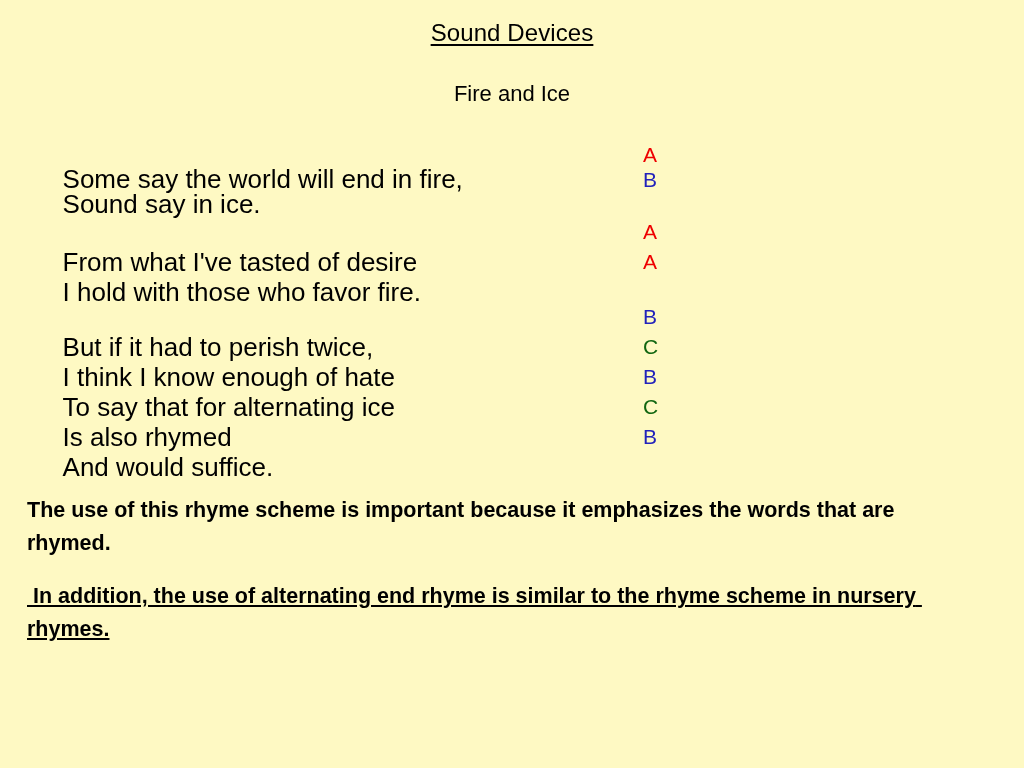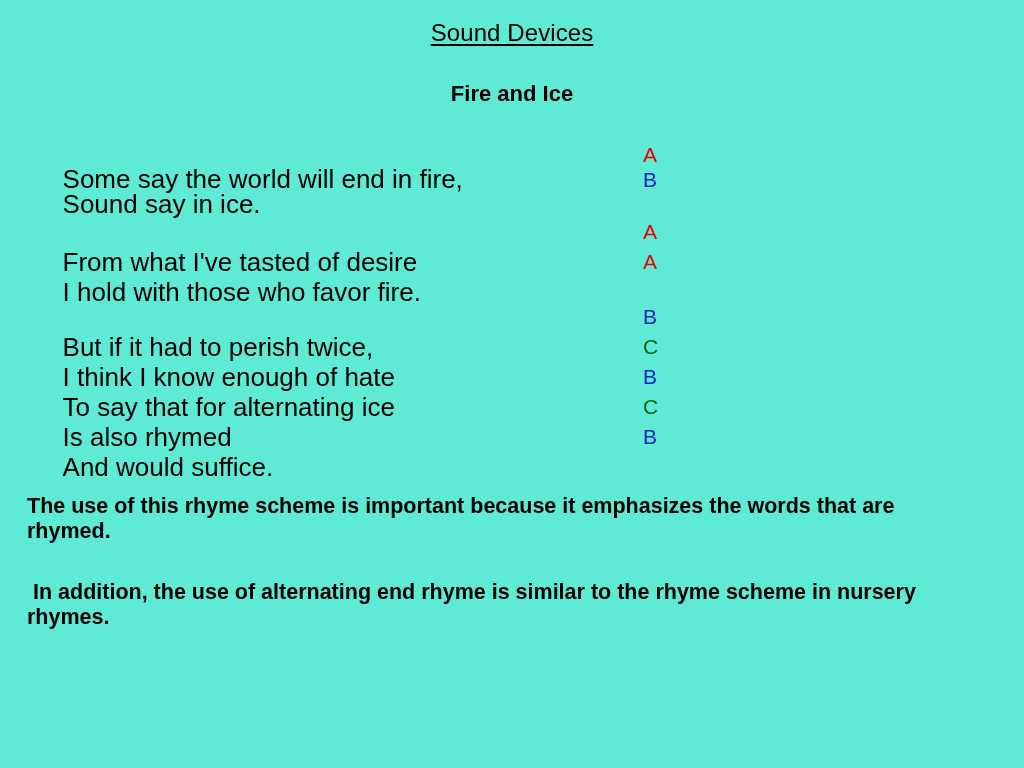--- a/index.html
+++ b/index.html
@@ -13,21 +13,21 @@
     font-family: "Liberation Sans", sans-serif;
     color: #000000;
     overflow: hidden;
     position: relative;
   }
 
   .slide {
     position: relative;
     width: 1024px;
     height: 768px;
-    background: #5eead4;
+    background: #fef9c3;
   }
 
   
   .slide-title {
     position: absolute;
     top: 18px;
     left: 0;
     width: 1024px;
     text-align: center;
     font-size: 24px;
@@ -39,21 +39,21 @@
   }
 
   .poem-title {
     position: absolute;
     top: 80px;
     left: 0;
     width: 1024px;
     text-align: center;
     font-size: 22px;
     line-height: 28px;
-    font-weight: bold;
+    font-weight: normal;
   }
 
   
   .poem {
     position: absolute;
     top: 142px;
     left: 27px;
     width: 960px;
   }
 
@@ -96,27 +96,27 @@
 
   
   .commentary {
     position: absolute;
     left: 27px;
     width: 958px;
   }
   .note {
     font-size: 21.5px;
     font-weight: bold;
-    line-height: 25px;
+    line-height: 33px;
     color: #000000;
     margin: 0;
     white-space: pre-wrap;
   }
   .note-1 { position: absolute; top: 0px; width: 940px; }
-  .note-2 { position: absolute; top: 86px; width: 958px; }
+  .note-2 { position: absolute; top: 86px; width: 958px; text-decoration: underline; }
   .note-3 { position: absolute; top: 172px; width: 900px; }
 </style>
 </head>
 <body>
 
 <div class="slide">
 
   <div class="slide-title">Sound Devices</div>
 
   <div class="poem-title">Fire and Ice</div>

